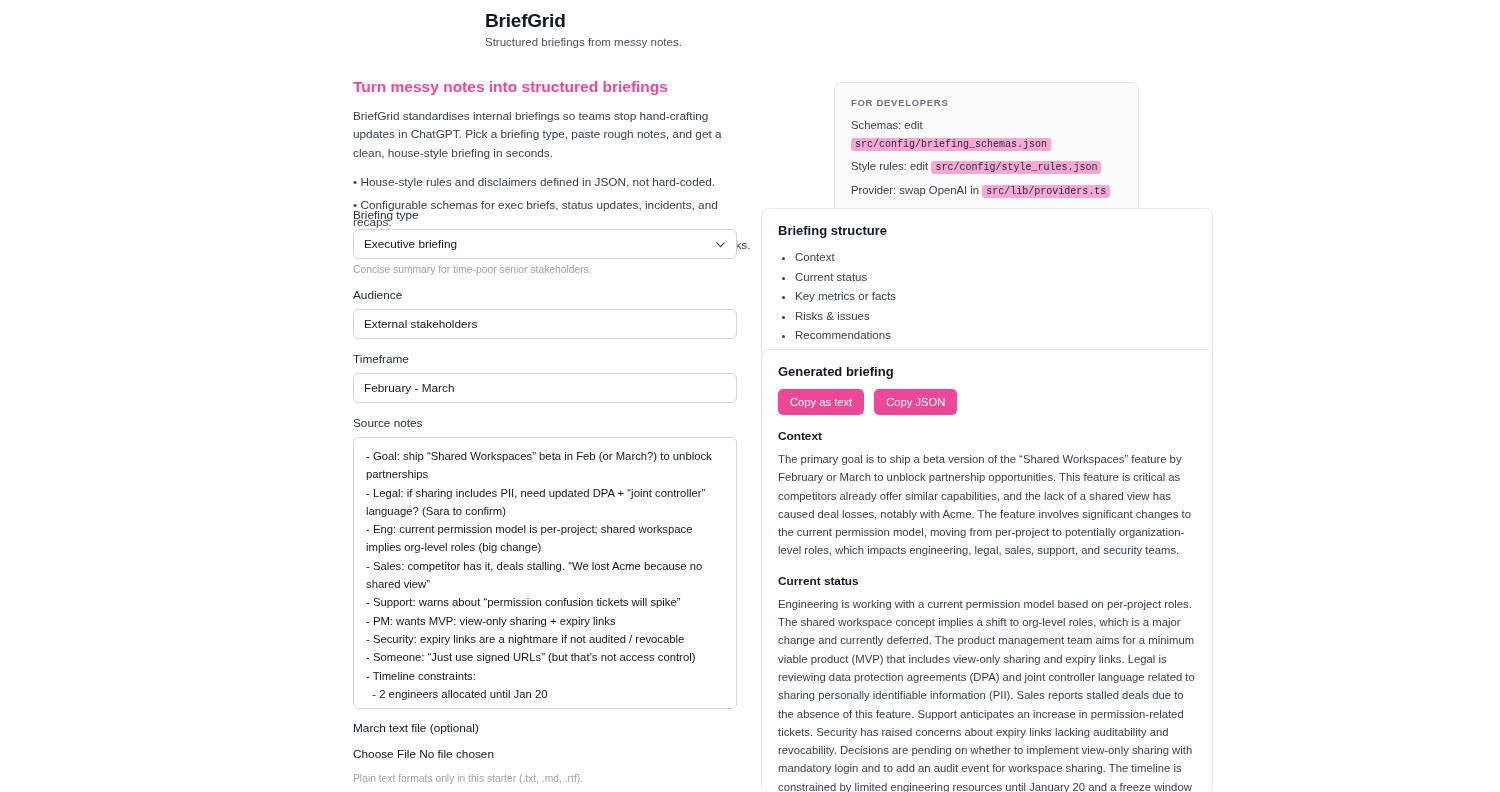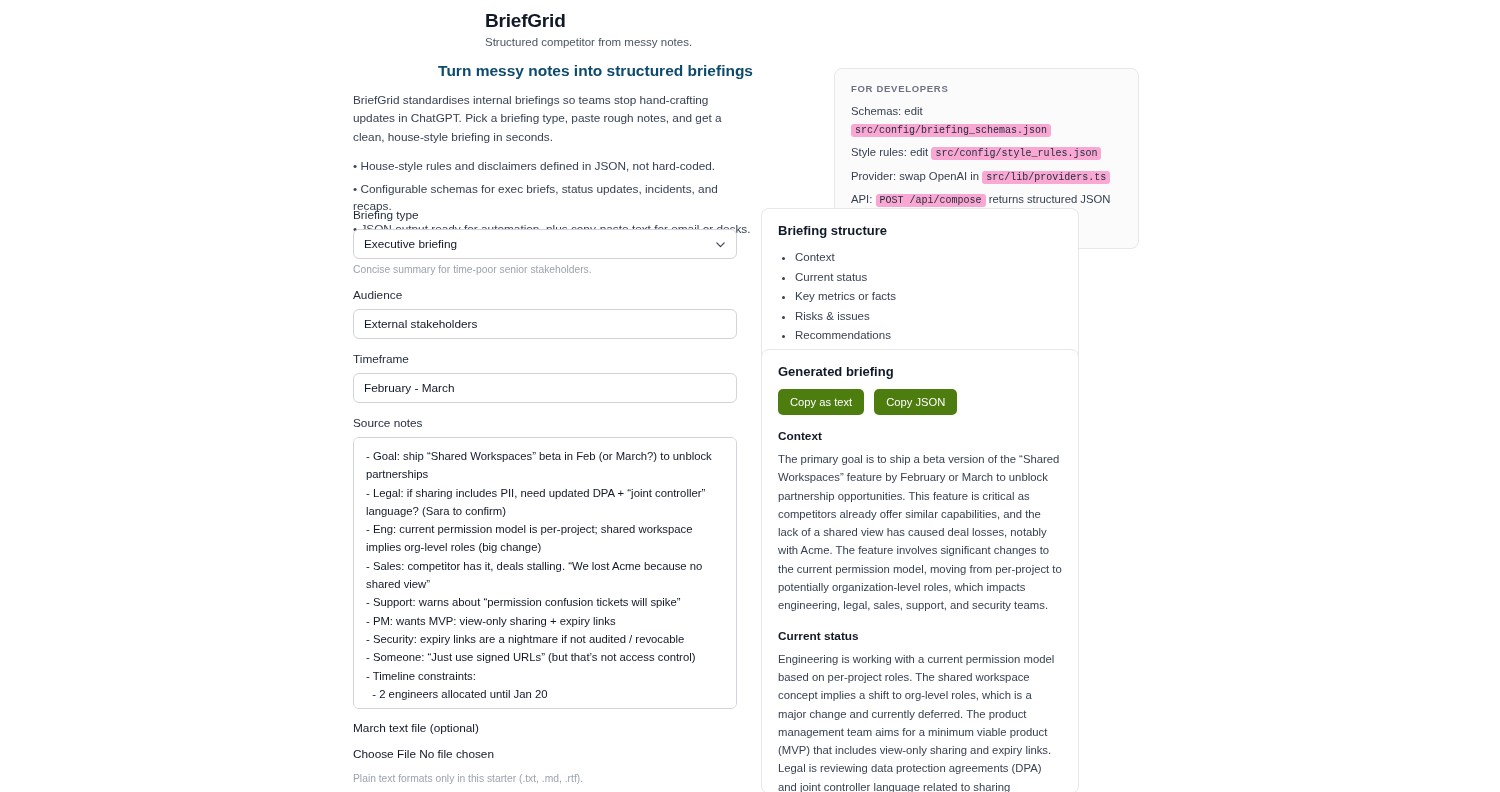--- a/index.html
+++ b/index.html
@@ -45,23 +45,22 @@
     position: absolute;
     top: 62px;
     left: 353px;
     width: 1130px;
   }
   .col-left { position: absolute; left: 0; top: 0; width: 400px; }
 
   .lede-title {
     font-size: 15.5px;
     font-weight: bold;
-    margin: 0 0 11px 0;
-    color: #0c4a6e;
-    text-align: right;
+    margin: 16px 0 11px 0;
+    color: #ec4899;
   }
   .lede-p {
     font-size: 11.8px;
     line-height: 1.55;
     color: #374151;
     margin: 0 0 12px 0;
   }
   .bullets { margin: 0; padding: 0; list-style: none; }
   .bullets li {
     font-size: 11.8px;
@@ -72,21 +71,21 @@
 
   
   .dev-card {
     border: 1px solid #e5e7eb;
     border-radius: 8px;
     background: #fbfbfc;
     padding: 14px 16px 16px 16px;
     width: 305px;
     position: absolute;
     left: 481px;
-    top: 6px;
+    top: 20px;
   }
   .dev-kicker {
     font-size: 9.5px;
     font-weight: bold;
     letter-spacing: 0.7px;
     color: #6b7280;
     text-transform: uppercase;
     margin: 0 0 9px 0;
   }
   .dev-line {
@@ -172,21 +171,21 @@
   }
   .file-btn {
     font-size: 11.8px;
     color: #111827;
   }
 
   
   .panel {
     position: absolute;
     left: 761px;
-    width: 318px;
+    width: 452px;
     border: 1px solid #e5e7eb;
     border-radius: 8px;
     background: #ffffff;
     padding: 14px 16px 16px 16px;
   }
   #structure-panel { top: 208px; }
   #generated-panel { top: 349px; height: 445px; overflow: hidden; }
 
   .panel-title {
     font-size: 13px;
@@ -196,21 +195,21 @@
   }
   .struct-list { margin: 0; padding-left: 17px; }
   .struct-list li {
     font-size: 11.5px;
     color: #374151;
     line-height: 1.7;
   }
 
   .btn-row { display: flex; gap: 10px; margin: 4px 0 14px 0; }
   .dark-btn {
-    background: #4d7c0f;
+    background: #ec4899;
     color: #fff;
     border: none;
     border-radius: 5px;
     padding: 7px 12px;
     font-size: 11.2px;
     font-family: "Liberation Sans", sans-serif;
     cursor: pointer;
   }
   .sec-h {
     font-size: 11.8px;
@@ -226,21 +225,21 @@
   }
 </style>
 </head>
 <body>
 
 <div class="page">
 
   <div class="wrap">
     <div class="inner">
       <h1 class="app-title">BriefGrid</h1>
-      <p class="app-sub">Structured competitor from messy notes.</p>
+      <p class="app-sub">Structured briefings from messy notes.</p>
     </div>
   </div>
 
   <div class="cols">
     <div class="col-left">
       <h2 class="lede-title">Turn messy notes into structured briefings</h2>
       <p class="lede-p">BriefGrid standardises internal briefings so teams stop hand-crafting updates in ChatGPT. Pick a briefing type, paste rough notes, and get a clean, house-style briefing in seconds.</p>
       <ul class="bullets">
         <li>• House-style rules and disclaimers defined in JSON, not hard-coded.</li>
         <li>• Configurable schemas for exec briefs, status updates, incidents, and recaps.</li>

